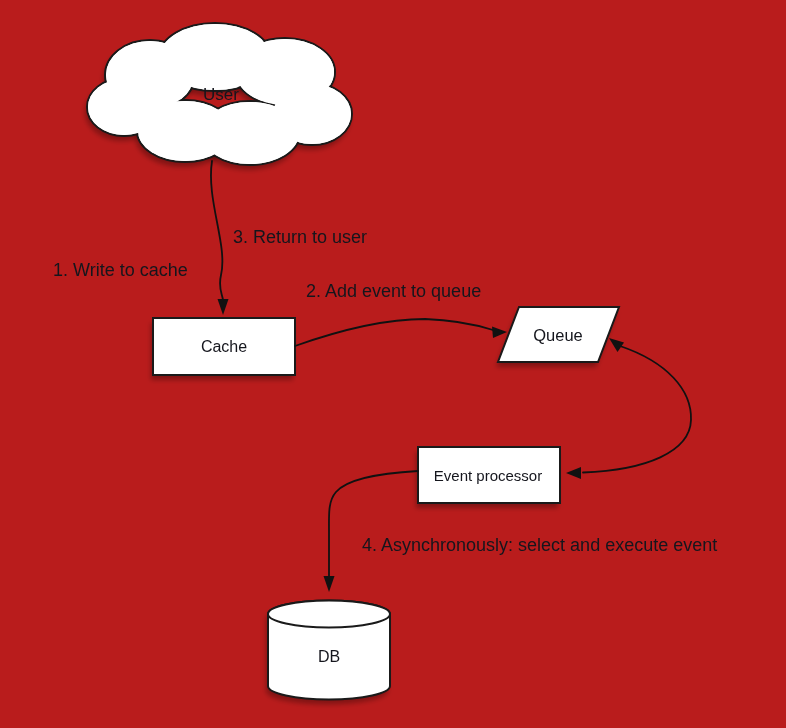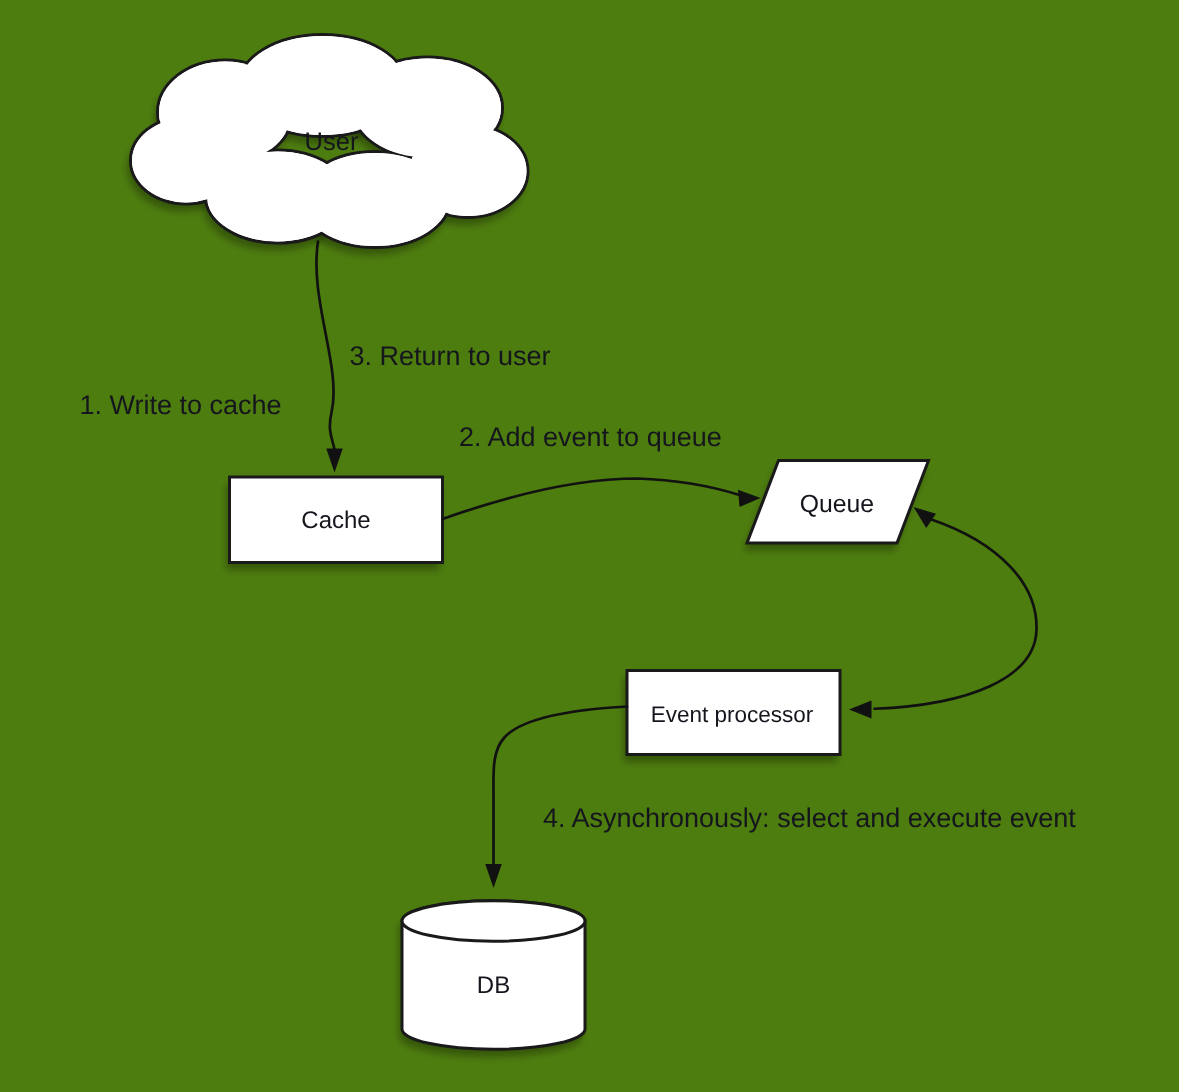--- a/index.html
+++ b/index.html
@@ -4,21 +4,21 @@
 <style>
   html, body {
     margin: 0;
     padding: 0;
     background: #ffffff;
   }
   .canvas {
     position: relative;
     width: 786px;
     height: 728px;
-    background: #4d7c0f;
+    background: #b91c1c;
     font-family: "Liberation Sans", sans-serif;
     overflow: hidden;
   }
   svg { display: block; }
   .node-shape   { fill: #ffffff; stroke: #1a1a1a; stroke-width: 2; }
   .edge-line    { fill: none; stroke: #111111; stroke-width: 1.8; stroke-linecap: round; }
   .arrow-head   { fill: #111111; stroke: none; }
   .node-label   { fill: #15161d; font-family: "Liberation Sans", sans-serif; }
   .anno-label   { fill: #15161d; font-family: "Liberation Sans", sans-serif; font-size: 18px; }
 </style>

